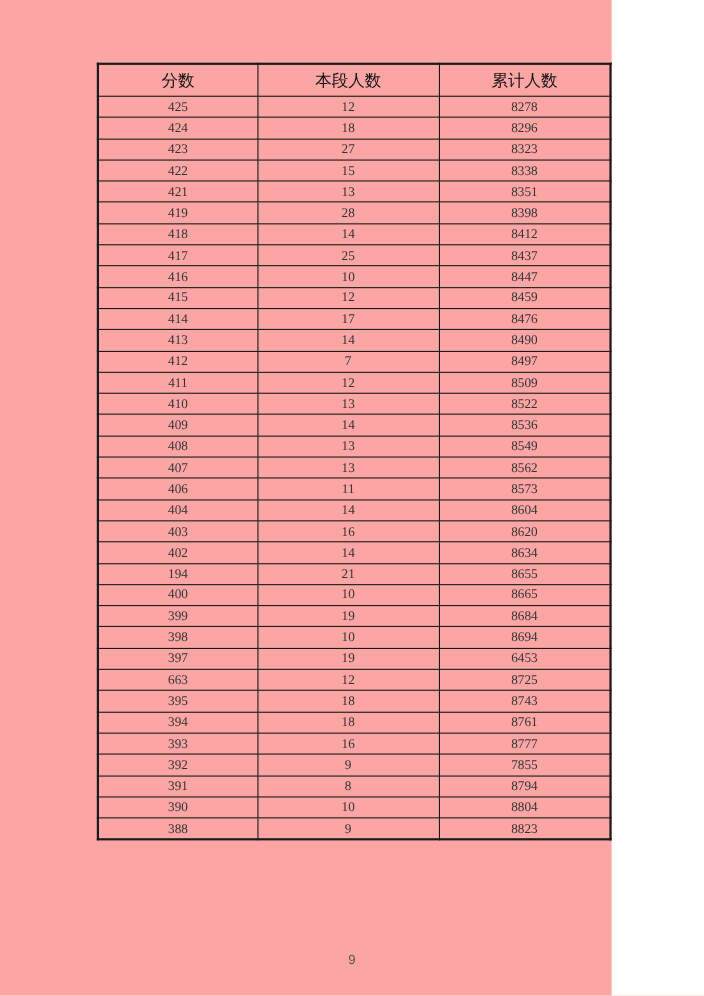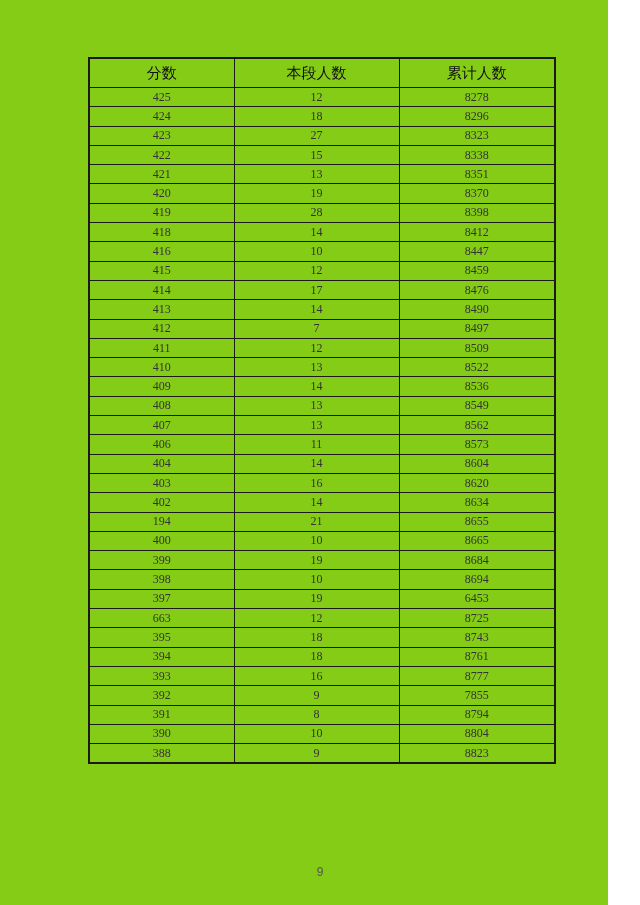--- a/index.html
+++ b/index.html
@@ -11,22 +11,22 @@
       width: 640px;
       height: 905px;
       position: relative;
       overflow: hidden;
       font-family: "DejaVu Serif", "Liberation Serif", serif;
       color: #222;
     }
     .page {
       position: absolute;
       left: 0; top: 0;
-      width: 608px; height: 905px;
-      background: #84cc16;
+      width: 556px; height: 905px;
+      background: #fca5a5;
     }
     table.score-table {
       position: absolute;
       left: 88px;
       top: 57px;
       width: 466px;
       border-collapse: collapse;
       table-layout: fixed;
       border: 2px solid #1a1a1a;
     }
@@ -103,33 +103,33 @@
           <td>422</td>
           <td>15</td>
           <td>8338</td>
         </tr>
         <tr>
           <td>421</td>
           <td>13</td>
           <td>8351</td>
         </tr>
         <tr>
-          <td>420</td>
-          <td>19</td>
-          <td>8370</td>
-        </tr>
-        <tr>
           <td>419</td>
           <td>28</td>
           <td>8398</td>
         </tr>
         <tr>
           <td>418</td>
           <td>14</td>
           <td>8412</td>
+        </tr>
+        <tr>
+          <td>417</td>
+          <td>25</td>
+          <td>8437</td>
         </tr>
         <tr>
           <td>416</td>
           <td>10</td>
           <td>8447</td>
         </tr>
         <tr>
           <td>415</td>
           <td>12</td>
           <td>8459</td>

